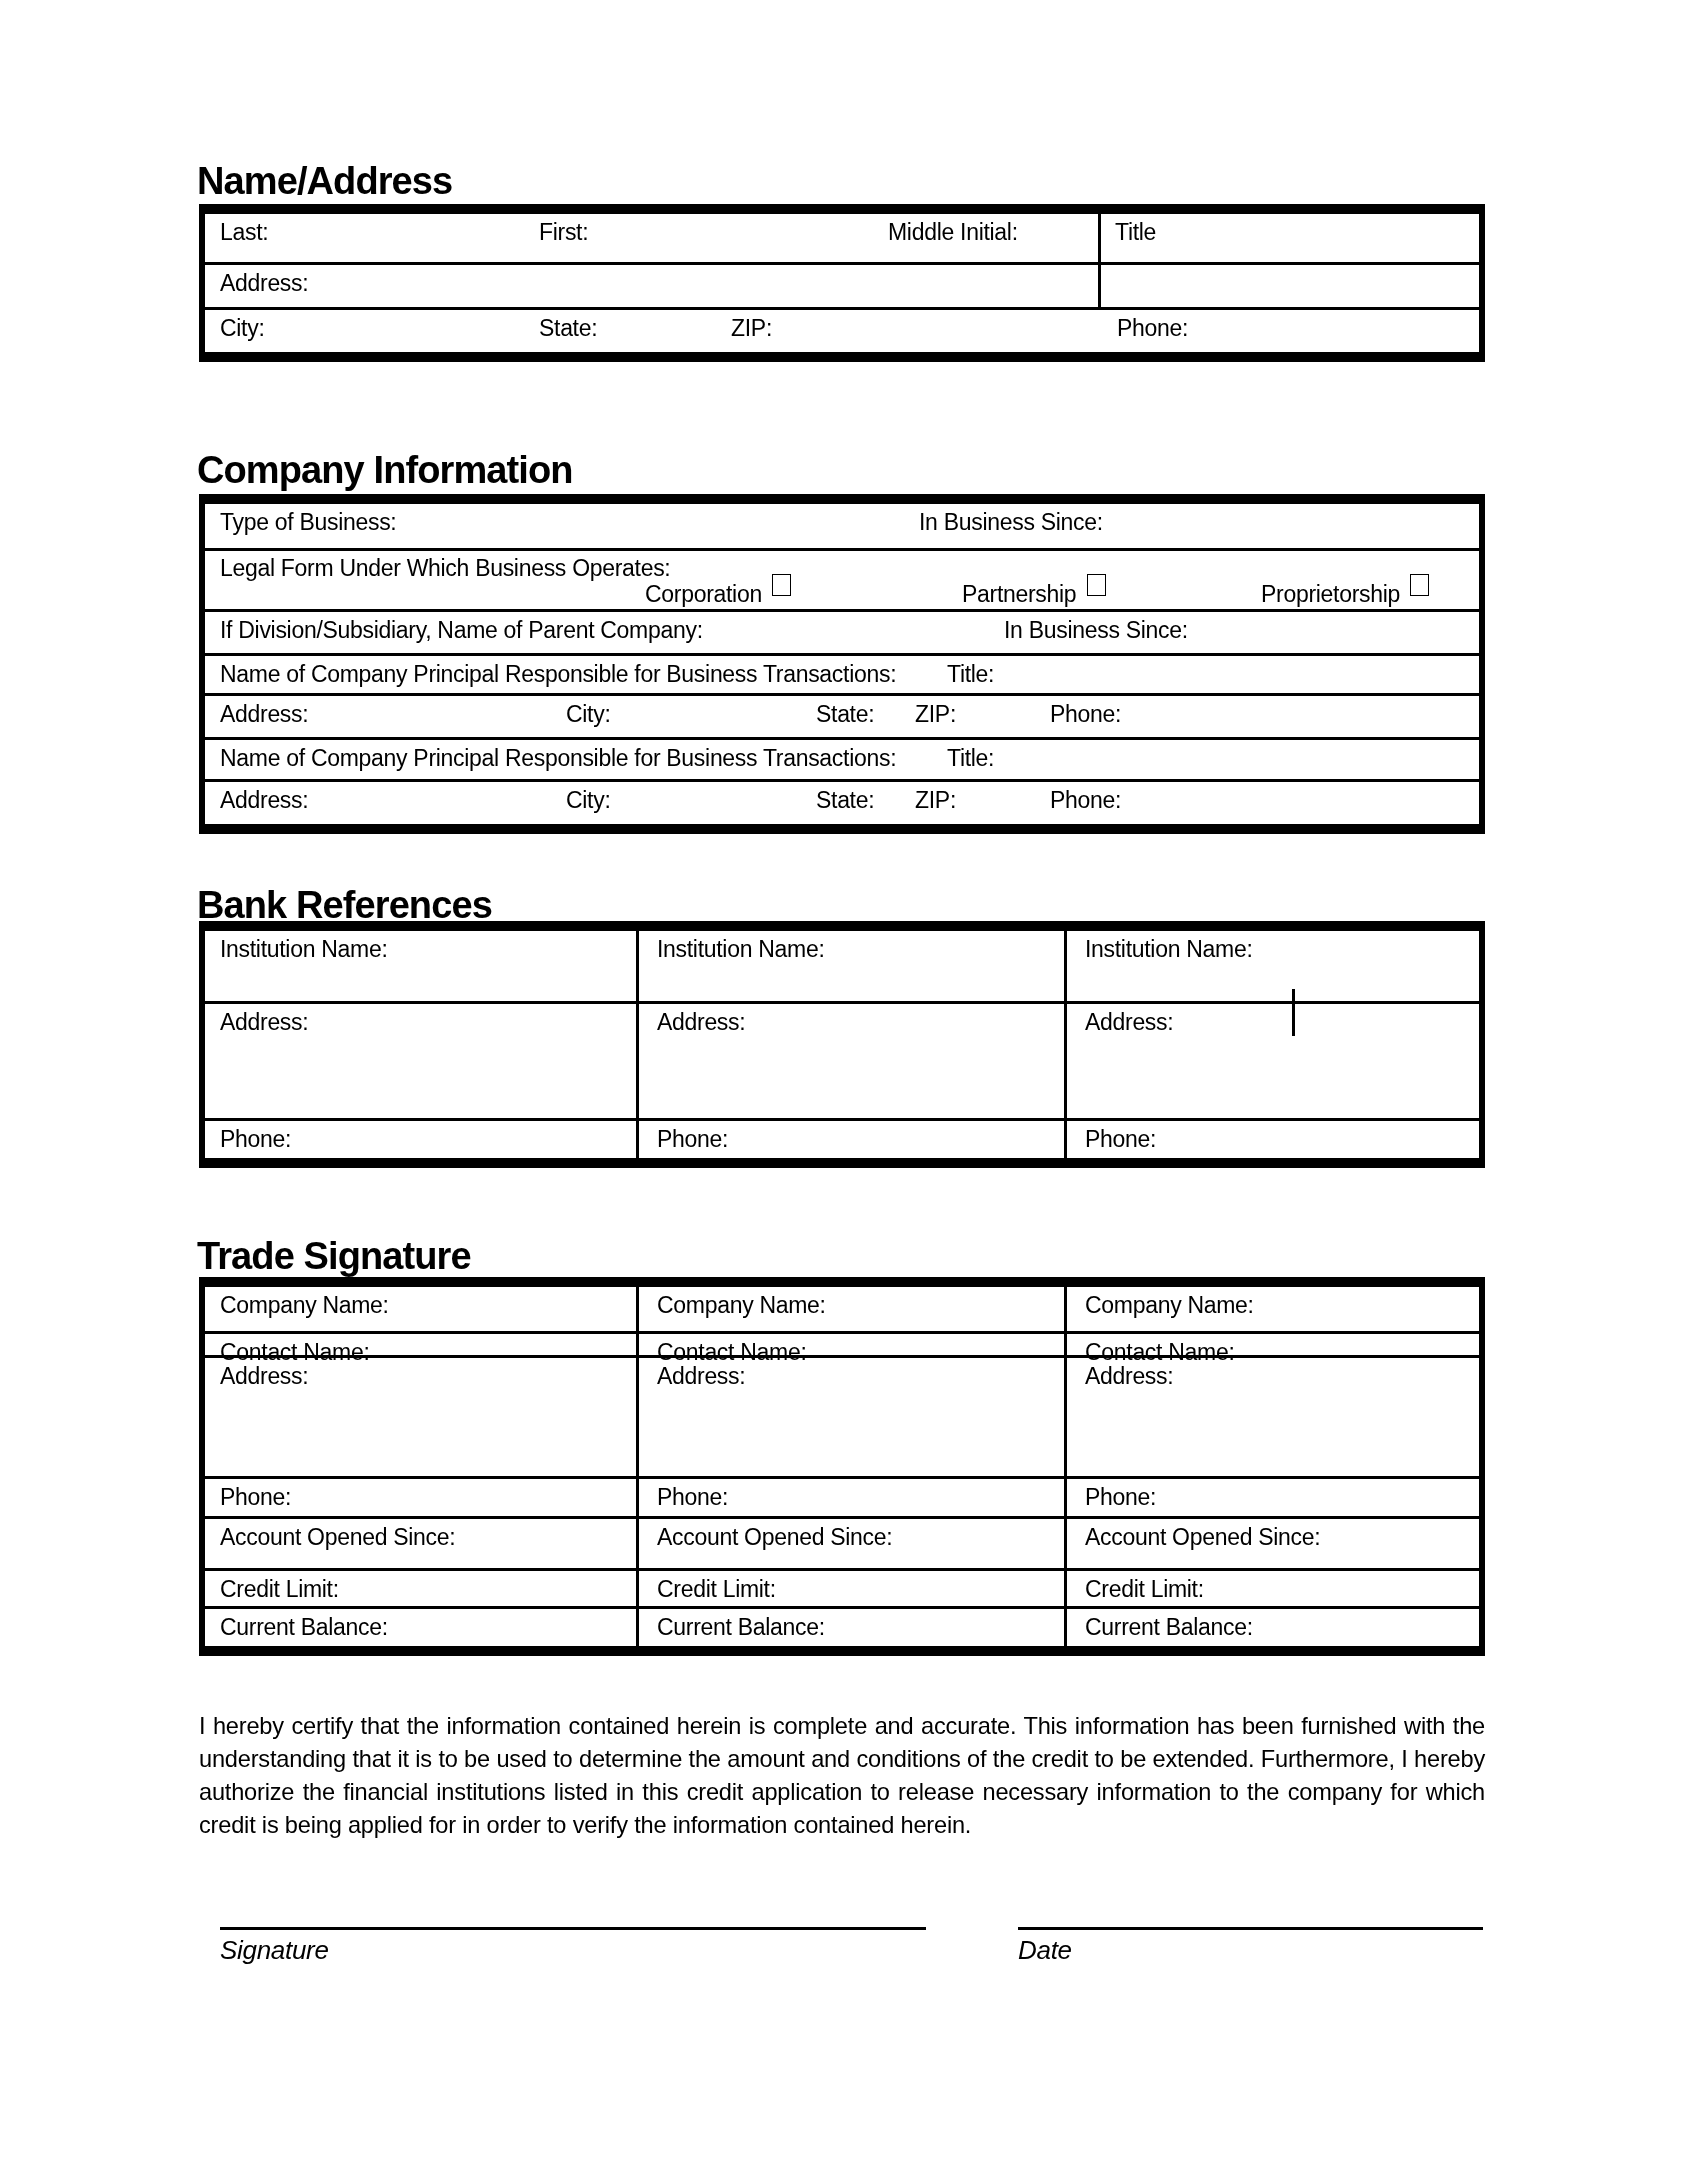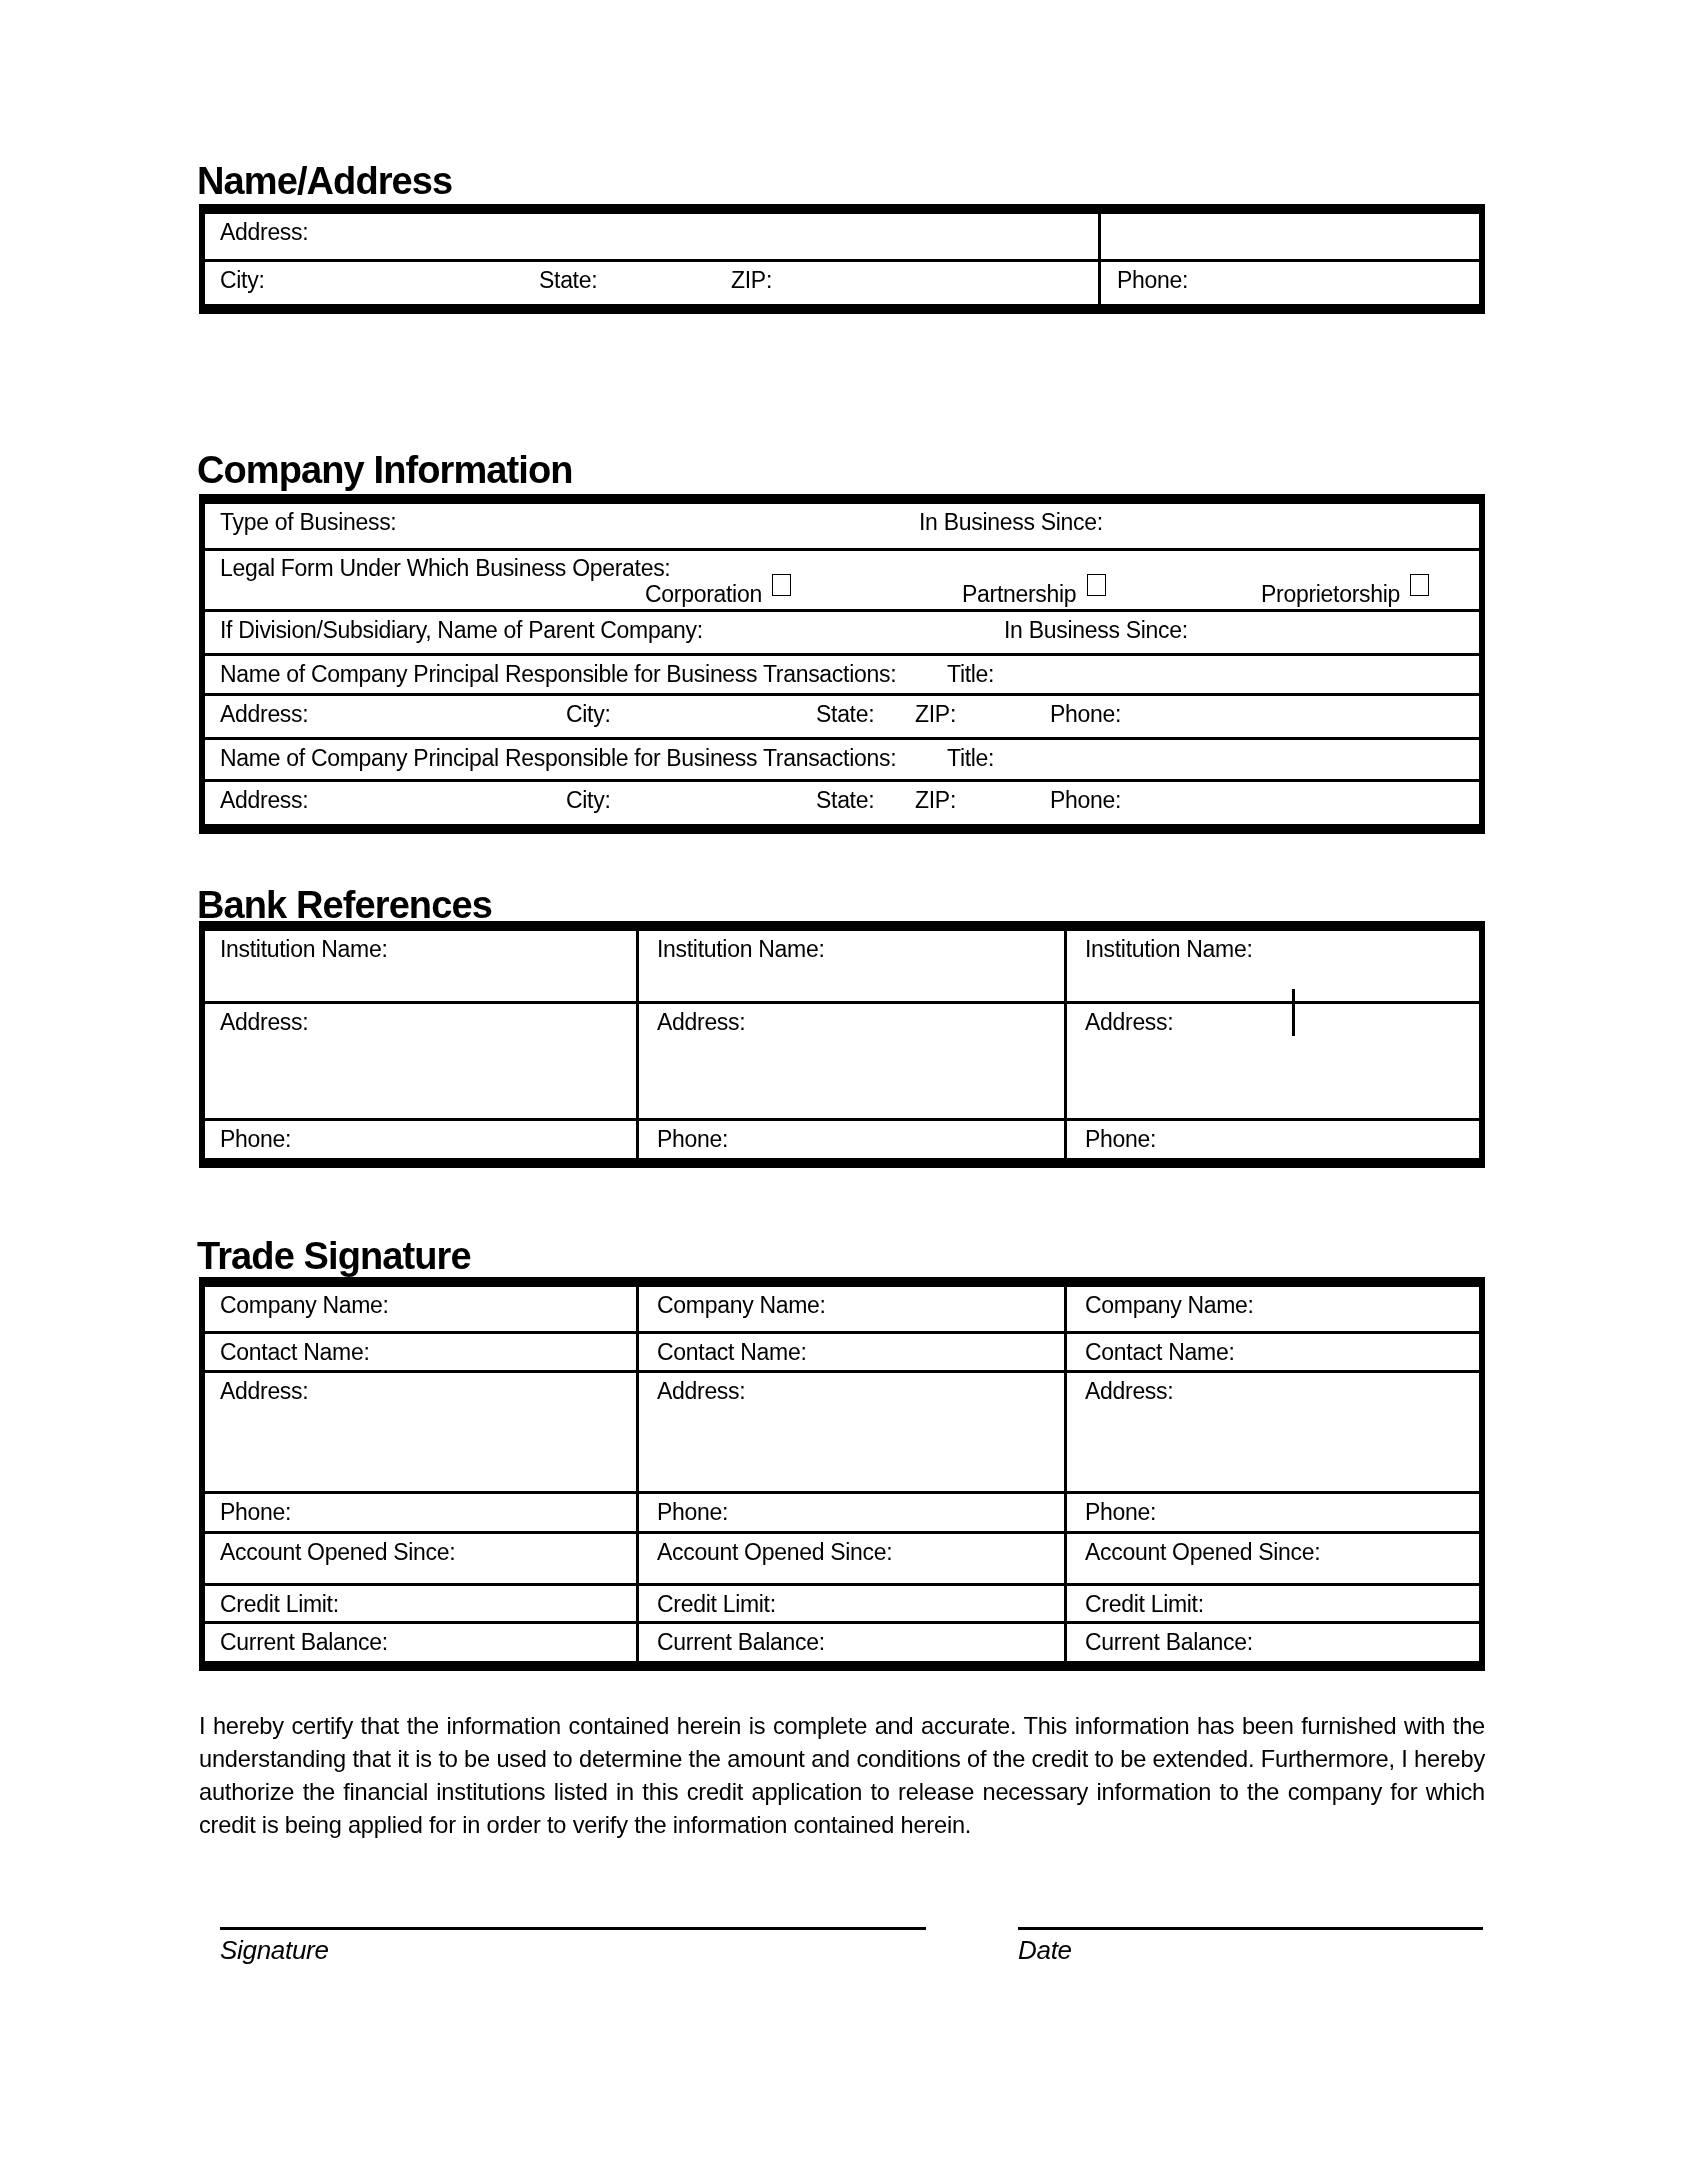--- a/index.html
+++ b/index.html
@@ -49,20 +49,26 @@
 <body>
 
 <div class="page">
 
 
   <div class="sec-heading" style="top:162px">Name/Address</div>
 
   <div class="tbl" style="top:204px">
     <div class="vdiv" style="left:893px; top:0; height:95px"></div>
 
+    <div class="row" style="height:48px">
+      <span class="lbl" style="left:15px">Last:</span>
+      <span class="lbl" style="left:334px">First:</span>
+      <span class="lbl" style="left:683px">Middle Initial:</span>
+      <span class="lbl" style="left:910px">Title</span>
+    </div>
     <div class="row" style="height:45px">
       <span class="lbl" style="left:15px">Address:</span>
     </div>
     <div class="row" style="height:45px">
       <span class="lbl" style="left:15px">City:</span>
       <span class="lbl" style="left:334px">State:</span>
       <span class="lbl" style="left:526px">ZIP:</span>
       <span class="lbl" style="left:912px">Phone:</span>
     </div>
   </div>
@@ -145,21 +151,21 @@
 
   <div class="tbl" style="top:1277px">
     <div class="vdiv" style="left:431px; top:0; bottom:0"></div>
     <div class="vdiv" style="left:859px; top:0; bottom:0"></div>
 
     <div class="row" style="height:44px">
       <span class="lbl" style="left:15px">Company Name:</span>
       <span class="lbl" style="left:452px">Company Name:</span>
       <span class="lbl" style="left:880px">Company Name:</span>
     </div>
-    <div class="row" style="height:39px">
+    <div class="row" style="height:24px">
       <span class="lbl" style="left:15px">Contact Name:</span>
       <span class="lbl" style="left:452px">Contact Name:</span>
       <span class="lbl" style="left:880px">Contact Name:</span>
     </div>
     <div class="row" style="height:121px">
       <span class="lbl" style="left:15px">Address:</span>
       <span class="lbl" style="left:452px">Address:</span>
       <span class="lbl" style="left:880px">Address:</span>
     </div>
     <div class="row" style="height:40px">

